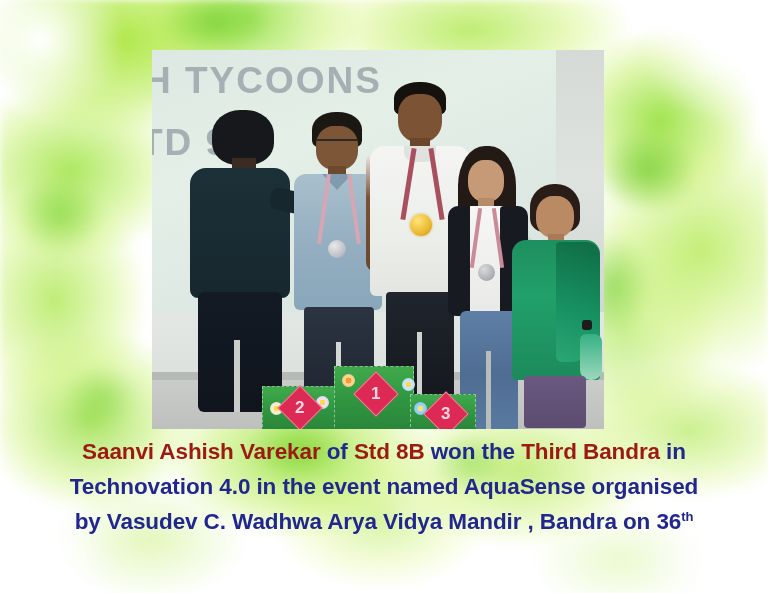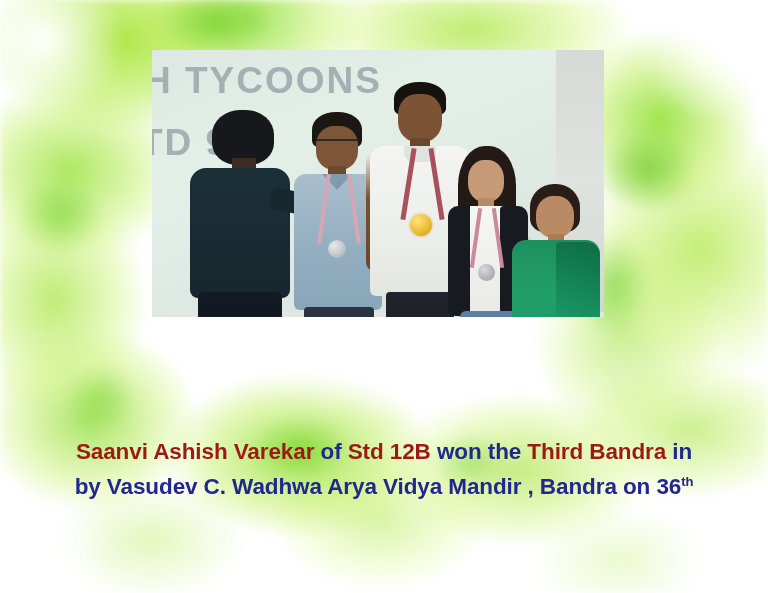--- a/index.html
+++ b/index.html
@@ -68,21 +68,21 @@
   #title-text{
     font-family:"DejaVu Sans", sans-serif;
     font-size:33px;font-weight:bold;font-style:italic;
     letter-spacing:.5px;
     color:#1e2a8c;
     white-space:nowrap;
   }
 
   
   #photo-frame{
-    position:absolute;left:152px;top:50px;width:452px;height:267px;
+    position:absolute;left:152px;top:50px;width:452px;height:379px;
     overflow:hidden;z-index:5;
     background:#cfd6d9;
   }
   #photo{position:absolute;inset:0;overflow:hidden;}
 
   
   .wall{
     position:absolute;left:0;top:0;width:452px;height:379px;
     background:linear-gradient(180deg,#dfe6e6 0%,#e7ecea 40%,#e3e7e4 70%,#d8dcd9 100%);
   }
@@ -344,17 +344,18 @@
         </div>
         <div class="pod-num" id="num-3">
           <span>3</span>
         </div>
       </div>
 
     </div>
   </div>
 
   <div id="caption">
-    <span class="line"><span class="red">Saanvi Ashish Varekar</span><span class="blue"> of </span><span class="red">Std 12B</span><span class="blue"> won the  </span><span class="red">Third Bandra</span><span class="blue"> in</span></span>
+    <span class="line"><span class="red">Saanvi Ashish Varekar</span><span class="blue"> of </span><span class="red">Std 8B</span><span class="blue"> won the  </span><span class="red">Third Bandra</span><span class="blue"> in</span></span>
+    <span class="line">Technovation 4.0 in the event named AquaSense organised</span>
     <span class="line"><span>by Vasudev C. Wadhwa Arya Vidya Mandir , Bandra on 36</span><sup>th</sup></span>
   </div>
 
 </div>
 
 </body></html>

